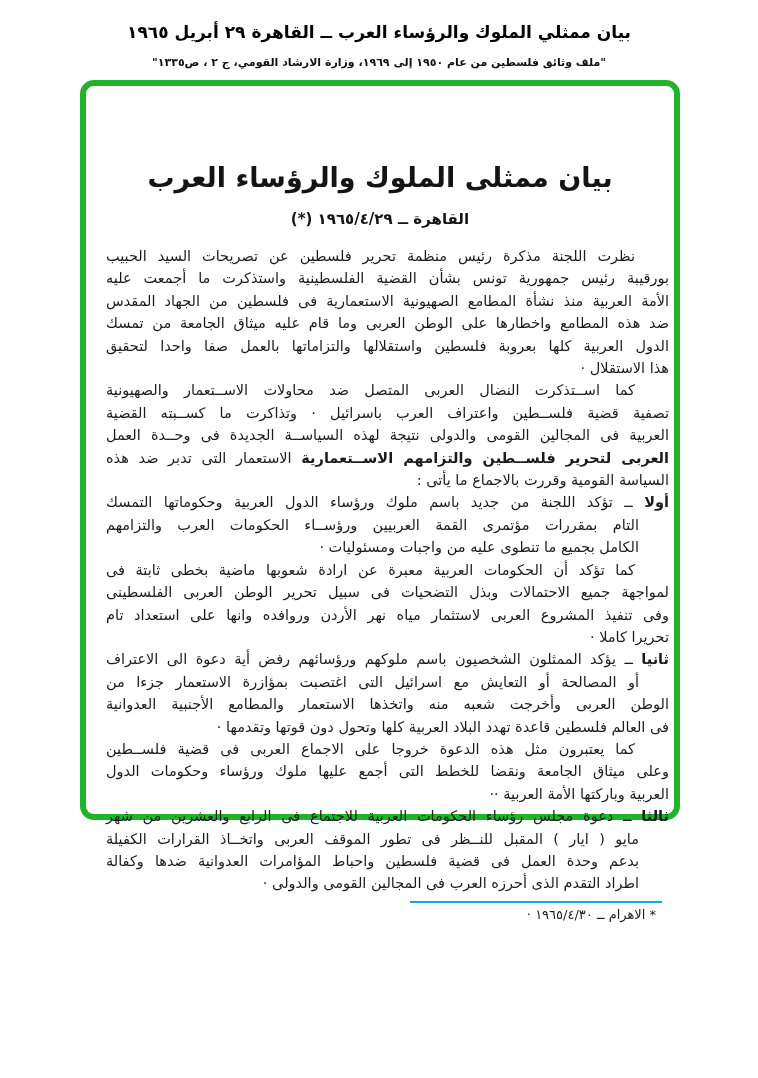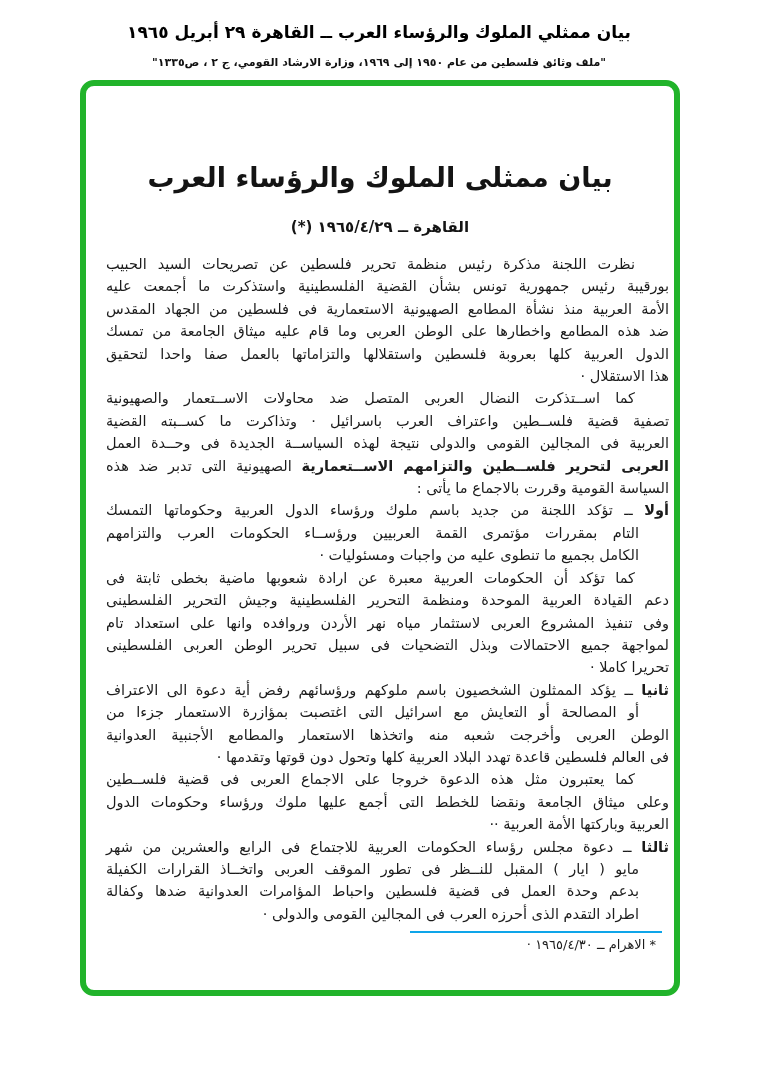--- a/index.html
+++ b/index.html
@@ -9,30 +9,30 @@
   }
   .hdr1{
     position:absolute;top:22px;left:0;width:758px;text-align:center;
     direction:rtl;font-weight:bold;font-size:17px;color:#000;
   }
   .hdr2{
     position:absolute;top:56px;left:0;width:758px;text-align:center;
     direction:rtl;font-weight:bold;font-size:11px;color:#111;
   }
   .frame{
-    position:absolute;left:80px;top:80px;width:600px;height:916px;
+    position:absolute;left:80px;top:80px;width:600px;height:740px;
     box-sizing:border-box;border:6px solid #21b32a;border-radius:14px;
     background:#fff;
   }
   .doc-title{
     margin-top:74px;text-align:center;direction:rtl;
     font-weight:bold;font-size:27px;color:#141414;line-height:36px;
   }
   .doc-subtitle{
-    margin-top:20px;text-align:center;direction:rtl;
+    margin-top:12px;text-align:center;direction:rtl;
     font-weight:bold;font-size:15px;color:#141414;line-height:22px;
   }
   .doc-body{
     margin-top:15px;padding:0 5px 0 20px;direction:rtl;
     font-size:14.5px;line-height:22.4px;color:#1b1b1b;
   }
   .para{margin:0;}
   .line{
     text-align:justify;text-align-last:justify;-moz-text-align-last:justify;
     white-space:normal;
@@ -65,33 +65,32 @@
         <div class="line"><span>بورقيبة رئيس جمهورية تونس بشأن القضية الفلسطينية واستذكرت ما أجمعت عليه</span></div>
         <div class="line"><span>الأمة العربية منذ نشأة المطامع الصهيونية الاستعمارية فى فلسطين من الجهاد المقدس</span></div>
         <div class="line"><span>ضد هذه المطامع واخطارها على الوطن العربى وما قام عليه ميثاق الجامعة من تمسك</span></div>
         <div class="line"><span>الدول العربية كلها بعروبة فلسطين واستقلالها والتزاماتها بالعمل صفا واحدا لتحقيق</span></div>
         <div class="line last"><span>هذا الاستقلال ·</span></div>
       </div>
       <div class="para">
         <div class="line ind1"><span>كما اســتذكرت النضال العربى المتصل ضد محاولات الاســتعمار والصهيونية</span></div>
         <div class="line"><span>تصفية قضية فلســطين واعتراف العرب باسرائيل · وتذاكرت ما كســبته القضية</span></div>
         <div class="line"><span>العربية فى المجالين القومى والدولى نتيجة لهذه السياســة الجديدة فى وحــدة العمل</span></div>
-        <div class="line"><b>العربى لتحرير فلســطين والتزامهم الاســتعمارية</b><span> الصهيونية التى تدبر ضد هذه</span></div>
+        <div class="line"><b>العربى لتحرير فلســطين والتزامهم الاســتعمارية</b><span> الاستعمار التى تدبر ضد هذه</span></div>
         <div class="line last"><span>السياسة القومية وقررت بالاجماع ما يأتى :</span></div>
       </div>
       <div class="para">
         <div class="line"><b>أولا</b><span> ــ تؤكد اللجنة من جديد باسم ملوك ورؤساء الدول العربية وحكوماتها التمسك</span></div>
         <div class="line ind2"><span>التام بمقررات مؤتمرى القمة العربيين ورؤســاء الحكومات العرب والتزامهم</span></div>
         <div class="line ind2 last"><span>الكامل بجميع ما تنطوى عليه من واجبات ومسئوليات ·</span></div>
       </div>
       <div class="para">
         <div class="line ind1"><span>كما تؤكد أن الحكومات العربية معبرة عن ارادة شعوبها ماضية بخطى ثابتة فى</span></div>
-        <div class="line"><span>دعم القيادة العربية الموحدة ومنظمة التحرير الفلسطينية وجيش التحرير الفلسطينى</span></div>
+        <div class="line"><span>لمواجهة جميع الاحتمالات وبذل التضحيات فى سبيل تحرير الوطن العربى الفلسطينى</span></div>
         <div class="line"><span>وفى تنفيذ المشروع العربى لاستثمار مياه نهر الأردن وروافده وانها على استعداد تام</span></div>
-        <div class="line"><span>لمواجهة جميع الاحتمالات وبذل التضحيات فى سبيل تحرير الوطن العربى الفلسطينى</span></div>
         <div class="line last"><span>تحريرا كاملا ·</span></div>
       </div>
       <div class="para">
         <div class="line"><b>ثانيا</b><span> ــ يؤكد الممثلون الشخصيون باسم ملوكهم ورؤسائهم رفض أية دعوة الى الاعتراف</span></div>
         <div class="line ind2"><span>أو المصالحة أو التعايش مع اسرائيل التى اغتصبت بمؤازرة الاستعمار جزءا من</span></div>
         <div class="line"><span>الوطن العربى وأخرجت شعبه منه واتخذها الاستعمار والمطامع الأجنبية العدوانية</span></div>
         <div class="line last"><span>فى العالم فلسطين قاعدة تهدد البلاد العربية كلها وتحول دون قوتها وتقدمها ·</span></div>
       </div>
       <div class="para">
         <div class="line ind1"><span>كما يعتبرون مثل هذه الدعوة خروجا على الاجماع العربى فى قضية فلســطين</span></div>

